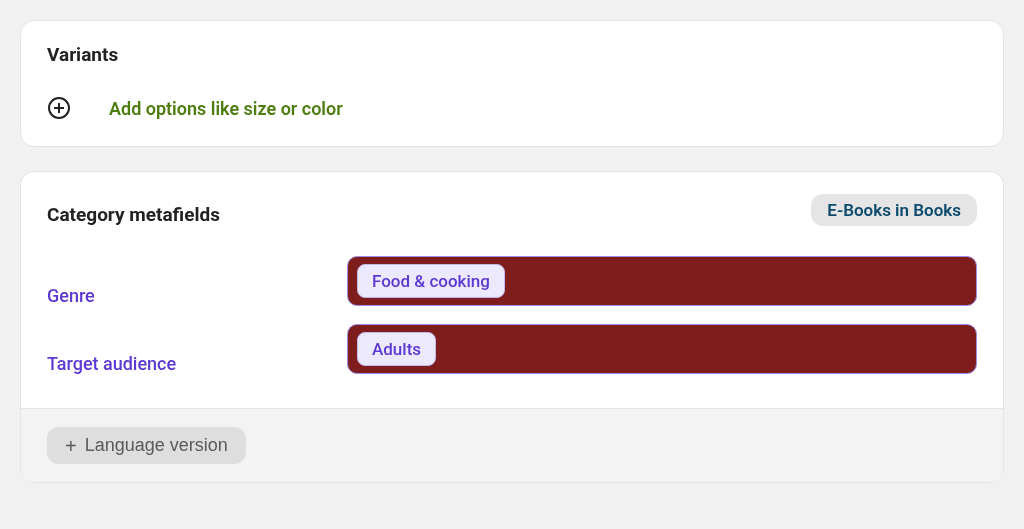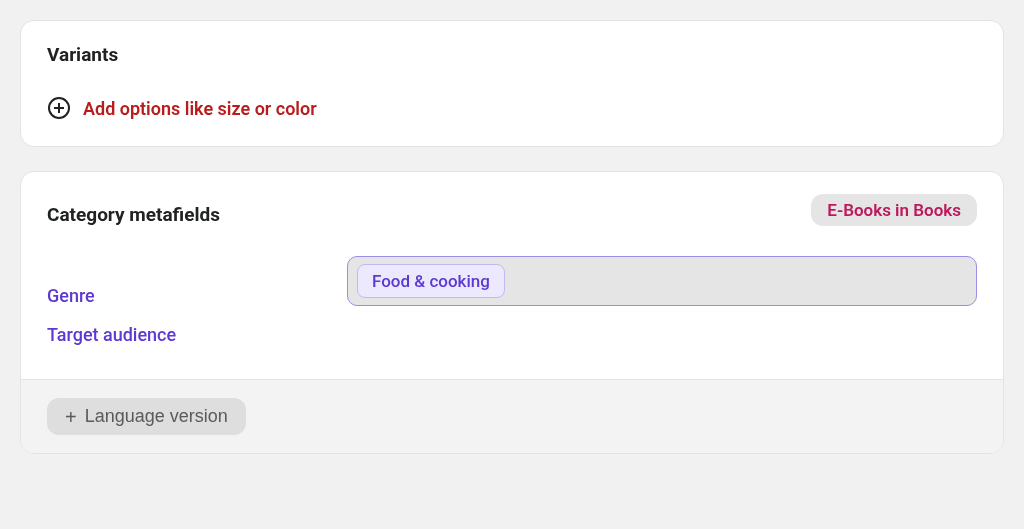--- a/index.html
+++ b/index.html
@@ -30,42 +30,43 @@
       color: #202223;
     }
     .card-header-row {
       display: flex;
       justify-content: space-between;
       align-items: flex-end;
       padding: 22px 26px 10px 26px;
     }
     .badge {
       background: #e5e5e5;
-      color: #be185d;
+      color: #0c4a6e;
       font-size: 17px;
       font-weight: 600;
       padding: 6px 16px;
       border-radius: 12px;
     }
     .add-option-row {
       display: flex;
       align-items: center;
       gap: 12px;
       padding: 30px 26px 26px 26px;
       cursor: pointer;
     }
     .add-option-row .icon-circle {
       width: 24px;
       height: 24px;
       flex-shrink: 0;
     }
     .add-option-text {
       font-size: 18px;
       font-weight: 600;
-      color: #b91c1c;
+      color: #4d7c0f;
+      margin-left: 26px;
     }
     .metafields-body {
       padding: 20px 26px 30px 26px;
     }
     .metafield-row {
       display: flex;
       align-items: flex-end;
       margin-bottom: 18px;
     }
     .metafield-row:last-child {
@@ -80,21 +81,21 @@
     }
     .metafield-input {
       flex: 1;
       border: 1.5px solid #9b8ee8;
       border-radius: 10px;
       padding: 7px 9px;
       min-height: 48px;
       display: flex;
       align-items: center;
       gap: 6px;
-      background: #e5e5e5;
+      background: #7f1d1d;
     }
     .tag {
       background: #ece8fd;
       border: 1px solid #c4b8f3;
       border-radius: 8px;
       padding: 6px 14px;
       font-size: 17px;
       font-weight: 500;
       color: #5c39d2;
     }
@@ -149,20 +150,23 @@
 
   <div class="metafields-body">
     <div class="metafield-row">
       <div class="metafield-label">Genre</div>
       <div class="metafield-input">
         <span class="tag">Food &amp; cooking</span>
       </div>
     </div>
     <div class="metafield-row">
       <div class="metafield-label">Target audience</div>
+      <div class="metafield-input">
+        <span class="tag">Adults</span>
+      </div>
     </div>
   </div>
 
   <div class="card-footer">
     <button class="pill-button">
       <span class="plus-sign">+</span>
       <span>Language version</span>
     </button>
   </div>
 </div>

